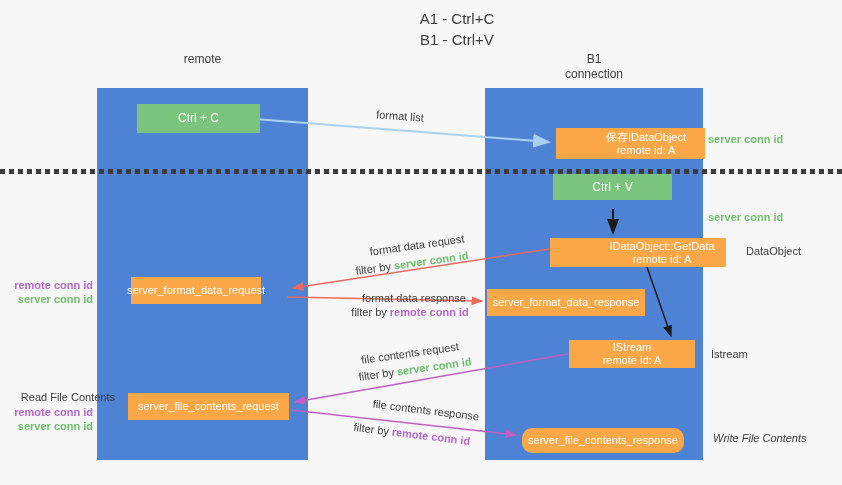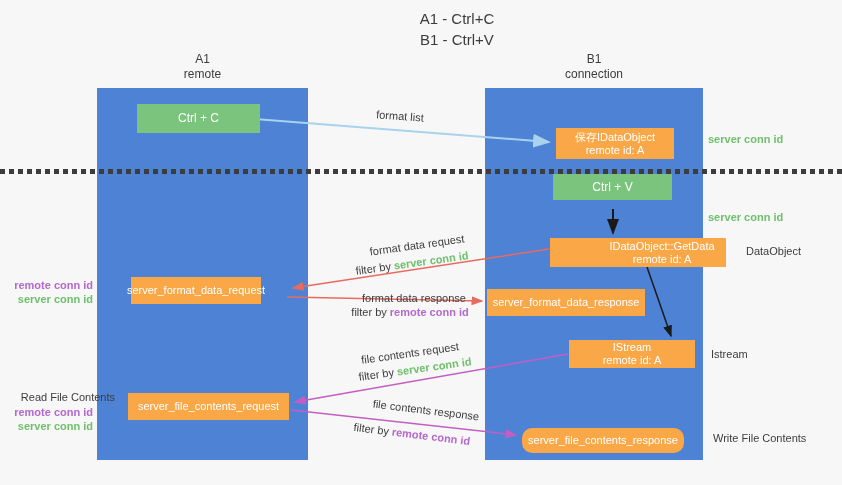--- a/index.html
+++ b/index.html
@@ -23,21 +23,20 @@
 <body>
 
 <div class="canvas">
 
   <div class="title">
     <div>A1 - Ctrl+C</div>
     <div>B1 - Ctrl+V</div>
   </div>
 
   <div class="col-header" style="left:97px;width:211px;">
-    <div>A1</div>
     <div>remote</div>
   </div>
   <div class="col-header" style="left:485px;width:218px;">
     <div>B1</div>
     <div>connection</div>
   </div>
 
   <div class="lifeline" style="left:97px;width:211px;"></div>
   <div class="lifeline" style="left:485px;width:218px;"></div>
 
@@ -64,21 +63,21 @@
     <line x1="287" y1="297" x2="482" y2="301" stroke="#e96a5f" stroke-width="1.5" marker-end="url(#m-red)"></line>
     <line x1="647" y1="267" x2="671" y2="336" stroke="#1a1a1a" stroke-width="1.5" marker-end="url(#m-black)"></line>
     <line x1="568" y1="354" x2="295" y2="402" stroke="#c45ec4" stroke-width="1.5" marker-end="url(#m-mag)"></line>
     <line x1="291" y1="410" x2="516" y2="435" stroke="#c45ec4" stroke-width="1.5" marker-end="url(#m-mag)"></line>
   </svg>
 
   <div class="node green" style="left:137px;top:104px;width:123px;height:29px;">
     <span>Ctrl + C</span>
   </div>
 
-  <div class="node orange" style="left:556px;top:128px;width:118px;height:31px;">
+  <div class="node orange" style="left:556px;top:128px;width:118px;height:31px;padding-left:31px;">
     <span>保存IDataObject</span>
     <span>remote id: A</span>
   </div>
 
   <div class="node green" style="left:553px;top:174px;width:119px;height:26px;">
     <span>Ctrl + V</span>
   </div>
 
   <div class="node orange" style="left:550px;top:238px;width:128px;height:29px;padding-left:48px;">
     <span>IDataObject::GetData</span>
@@ -125,21 +124,21 @@
 
   <div class="alabel" style="left:426px;top:410px;transform:translate(-50%,-50%) rotate(7deg);">file contents response</div>
   <div class="alabel" style="left:412px;top:434px;transform:translate(-50%,-50%) rotate(7deg);">
     <span>filter by </span><span class="purple-t">remote conn id</span>
   </div>
 
   <div class="slabel green-t" style="left:708px;top:133px;">server conn id</div>
   <div class="slabel green-t" style="left:708px;top:211px;">server conn id</div>
   <div class="slabel" style="left:710px;top:245px;padding-left:36px;">DataObject</div>
   <div class="slabel" style="left:711px;top:348px;">Istream</div>
-  <div class="slabel" style="left:713px;top:432px;">Write File Contents</div>
+  <div class="slabel" style="left:713px;top:432px;font-style:italic;">Write File Contents</div>
 
   <div class="slabel purple-t" style="right:749px;top:279px;">remote conn id</div>
   <div class="slabel green-t" style="right:749px;top:293px;">server conn id</div>
   <div class="slabel" style="right:727px;top:391px;">Read File Contents</div>
   <div class="slabel purple-t" style="right:749px;top:406px;">remote conn id</div>
   <div class="slabel green-t" style="right:749px;top:420px;">server conn id</div>
 
 </div>
 
 </body></html>

